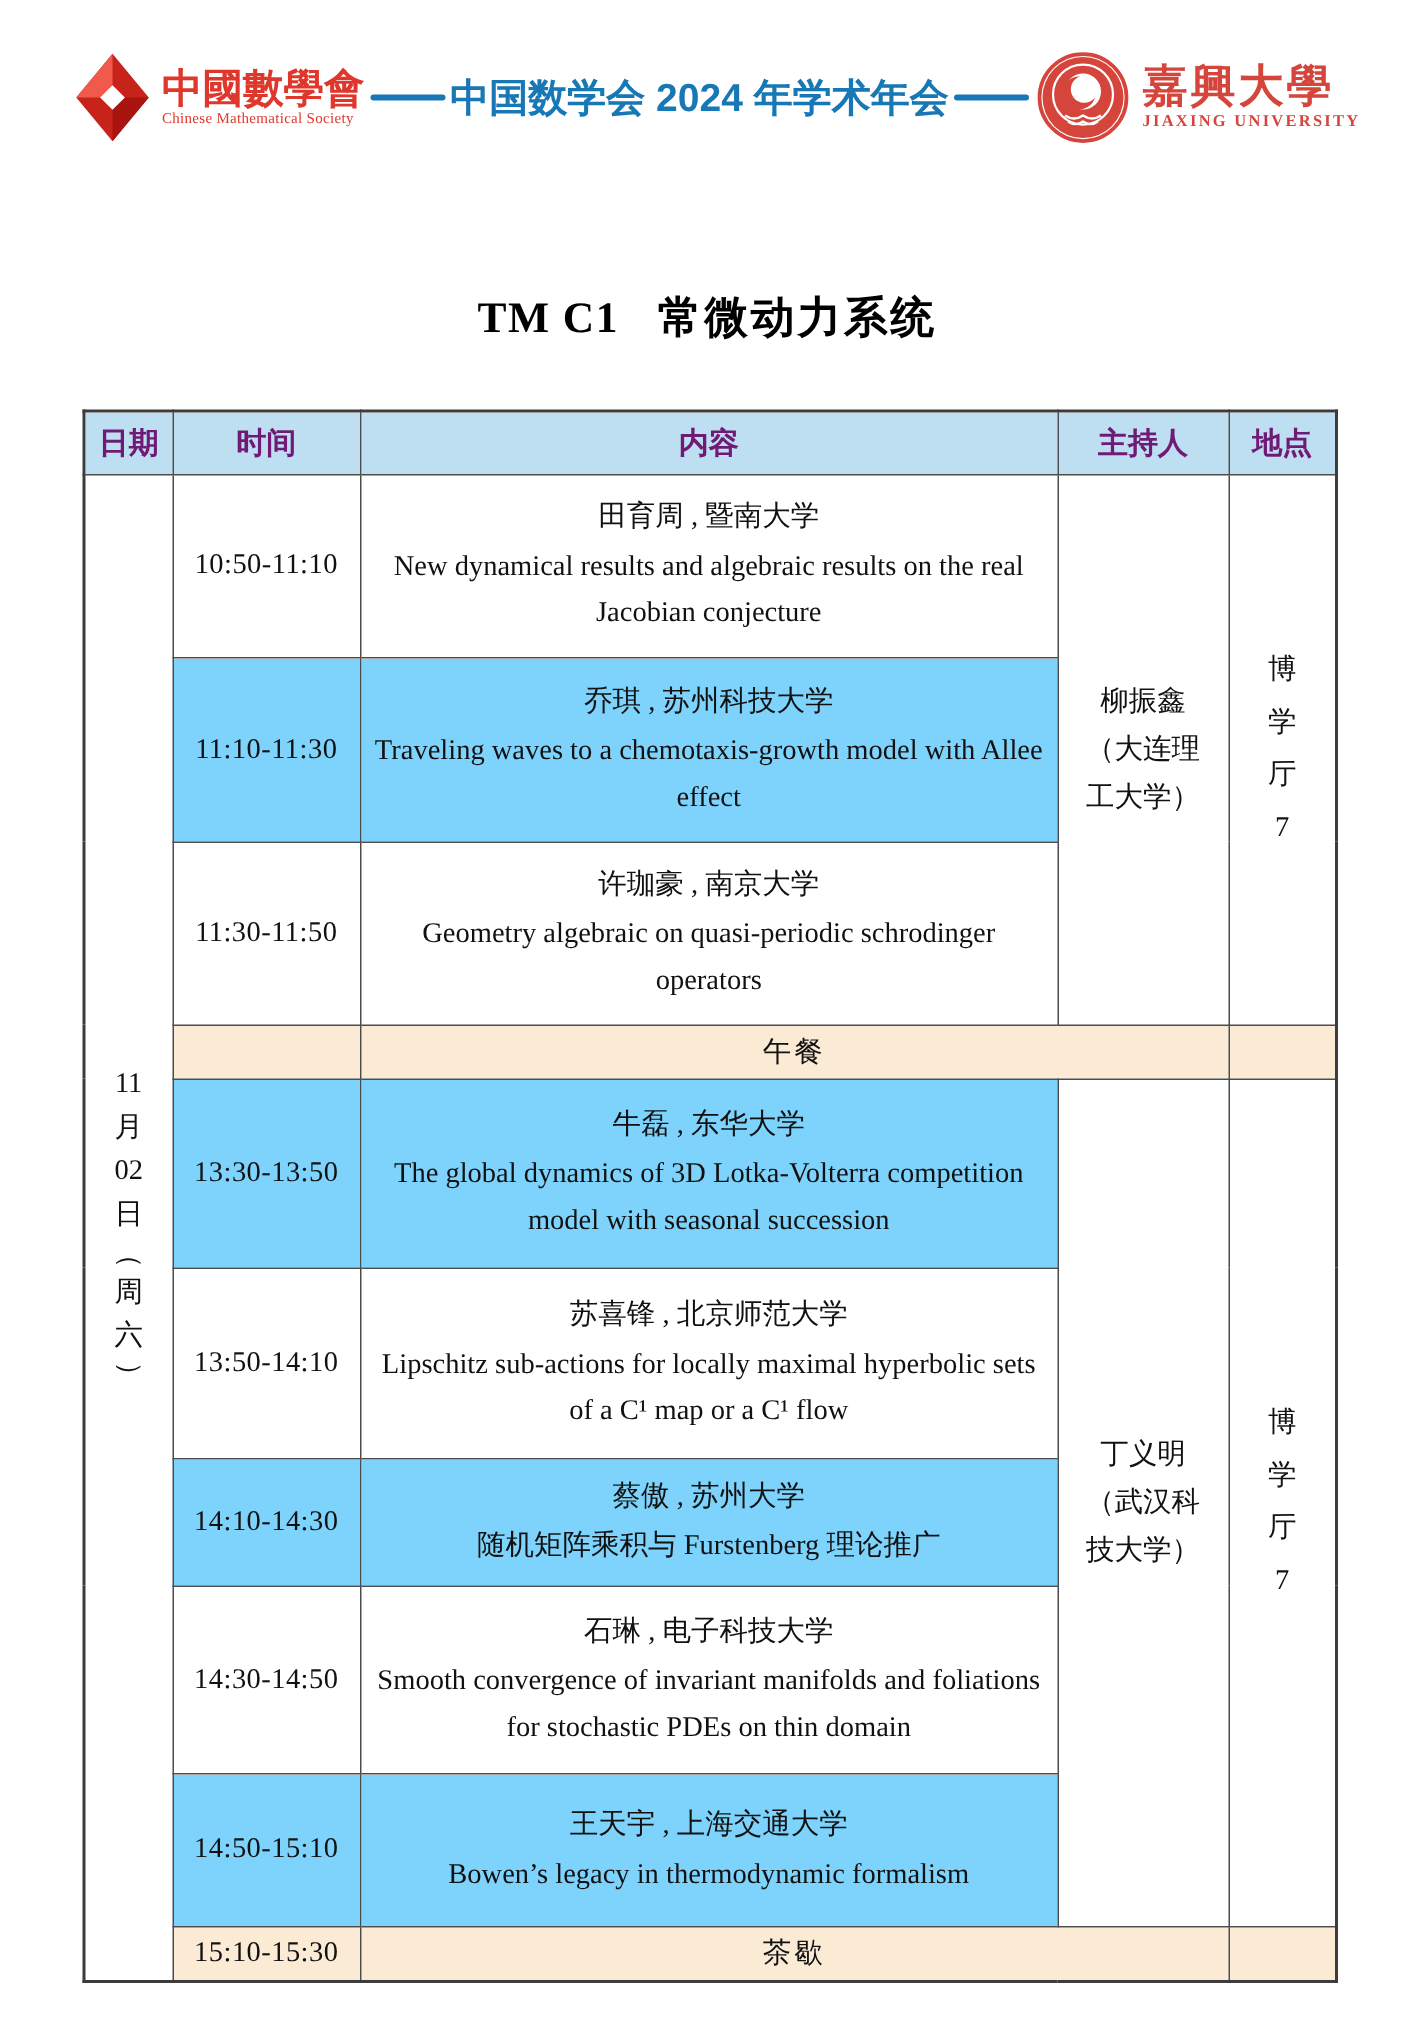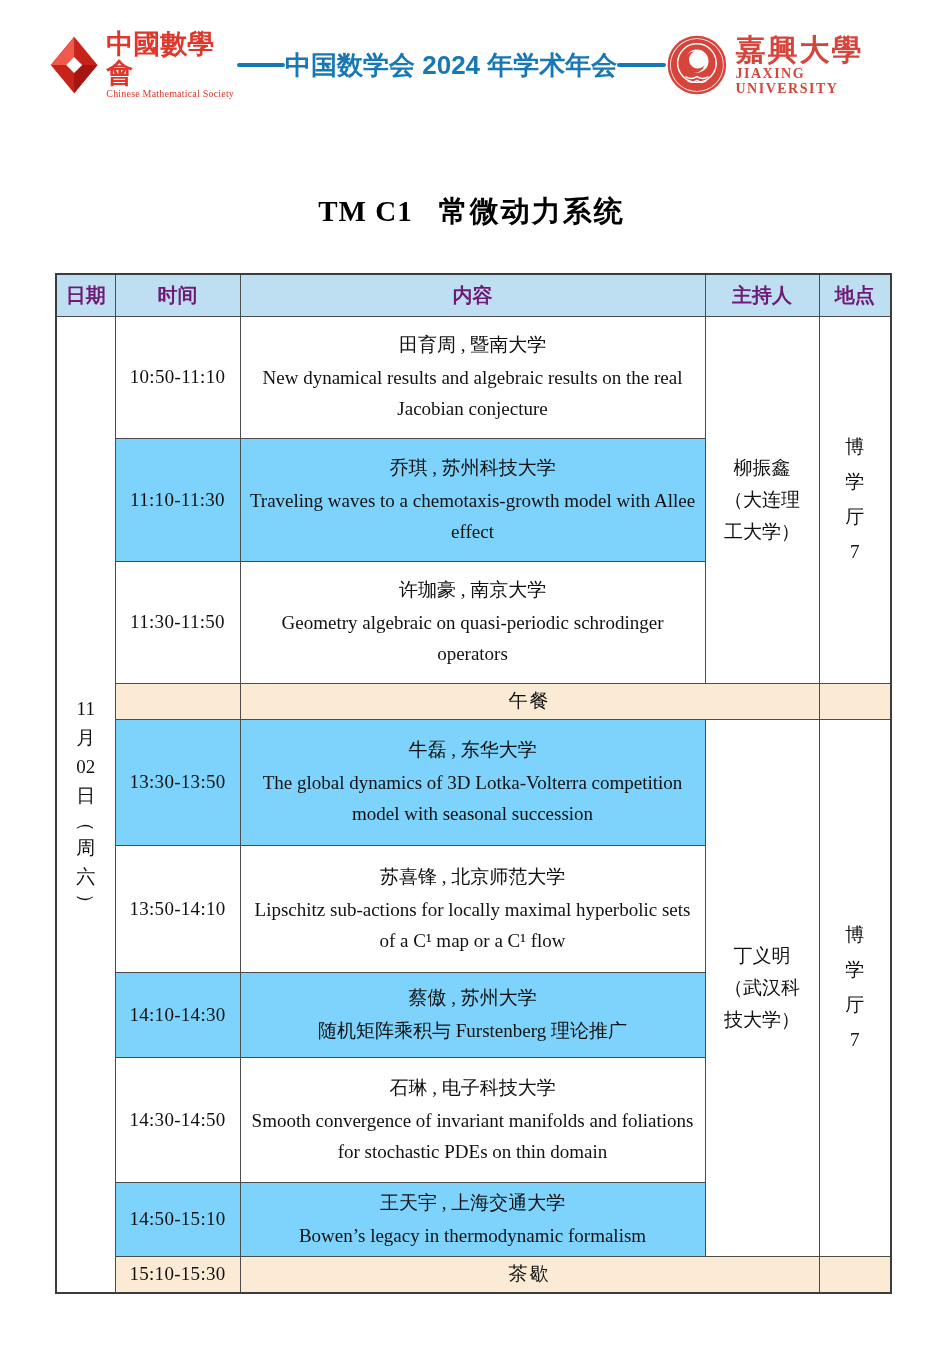--- a/index.html
+++ b/index.html
@@ -7,21 +7,21 @@
         font-family:"Liberation Serif","DejaVu Serif",serif;color:#1a1a1a;}
 
   
   .banner{position:absolute;top:26px;left:50px;right:36px;height:78px;
           display:flex;align-items:center;justify-content:space-between;}
   .logo-group{display:flex;align-items:center;gap:8px;}
   .logo-text{display:flex;flex-direction:column;line-height:1.05;}
   .cms-zh{font-size:27px;font-weight:bold;color:#e0372c;font-family:"Liberation Serif",serif;}
   .cms-en{font-size:10px;color:#e0372c;margin-top:2px;letter-spacing:.2px;}
   .jxu-zh{font-size:30px;font-weight:bold;color:#d5453c;font-family:"Liberation Serif",serif;letter-spacing:2px;}
-  .jxu-en{font-size:14px;font-weight:bold;color:#d5453c;letter-spacing:1.5px;margin-top:2px;}
+  .jxu-en{font-size:11px;font-weight:bold;color:#d5453c;letter-spacing:1.5px;margin-top:2px;}
   .banner-title{font-family:"Liberation Sans","DejaVu Sans",sans-serif;
                 font-size:26px;font-weight:bold;color:#1778b5;white-space:nowrap;}
   .dash{width:50px;height:4px;background:#1778b5;border-radius:2px;}
 
   
   .session{position:absolute;top:192px;left:0;width:100%;text-align:center;
            font-size:29px;font-weight:bold;color:#000;}
   .session .code{font-family:"Liberation Serif",serif;margin-right:26px;letter-spacing:1px;}
   .session .name{font-family:"Liberation Sans","DejaVu Sans",sans-serif;letter-spacing:2px;}
 
@@ -36,21 +36,21 @@
   .time{font-size:19px;letter-spacing:.3px;}
   .content .speaker{margin-bottom:2px;line-height:30px;}
   .content .title{line-height:31px;}
   .alt td{background:#7dd3fc;}
   .white td{background:#ffffff;}
   td.datecell,td.chair,td.venue{background:#ffffff !important;}
   td.beige{background:#fbebd5 !important;margin-top:16px;}
   
   .h42{height:42px;} .h122{height:122px;} .h123{height:123px;} .h40{height:36px;}
   .h126{height:126px;} .h127{height:127px;} .h85{height:85px;} .h125{height:125px;}
-  .h87{height:74px;margin-top:24px;} .h41{height:37px;}
+  .h87{height:102px;margin-top:24px;} .h41{height:37px;}
 
   .vstack{display:flex;flex-direction:column;align-items:center;justify-content:center;gap:7px;}
   .vstack span{display:block;line-height:22px;}
   .vstack span.rot{transform:rotate(90deg);line-height:16px;height:16px;}
   .venue .vstack{gap:13px;}
   .chair .lines span{display:block;line-height:32px;}
 
   .break-label{font-size:19px;letter-spacing:2px;}
 </style>
 </head>

